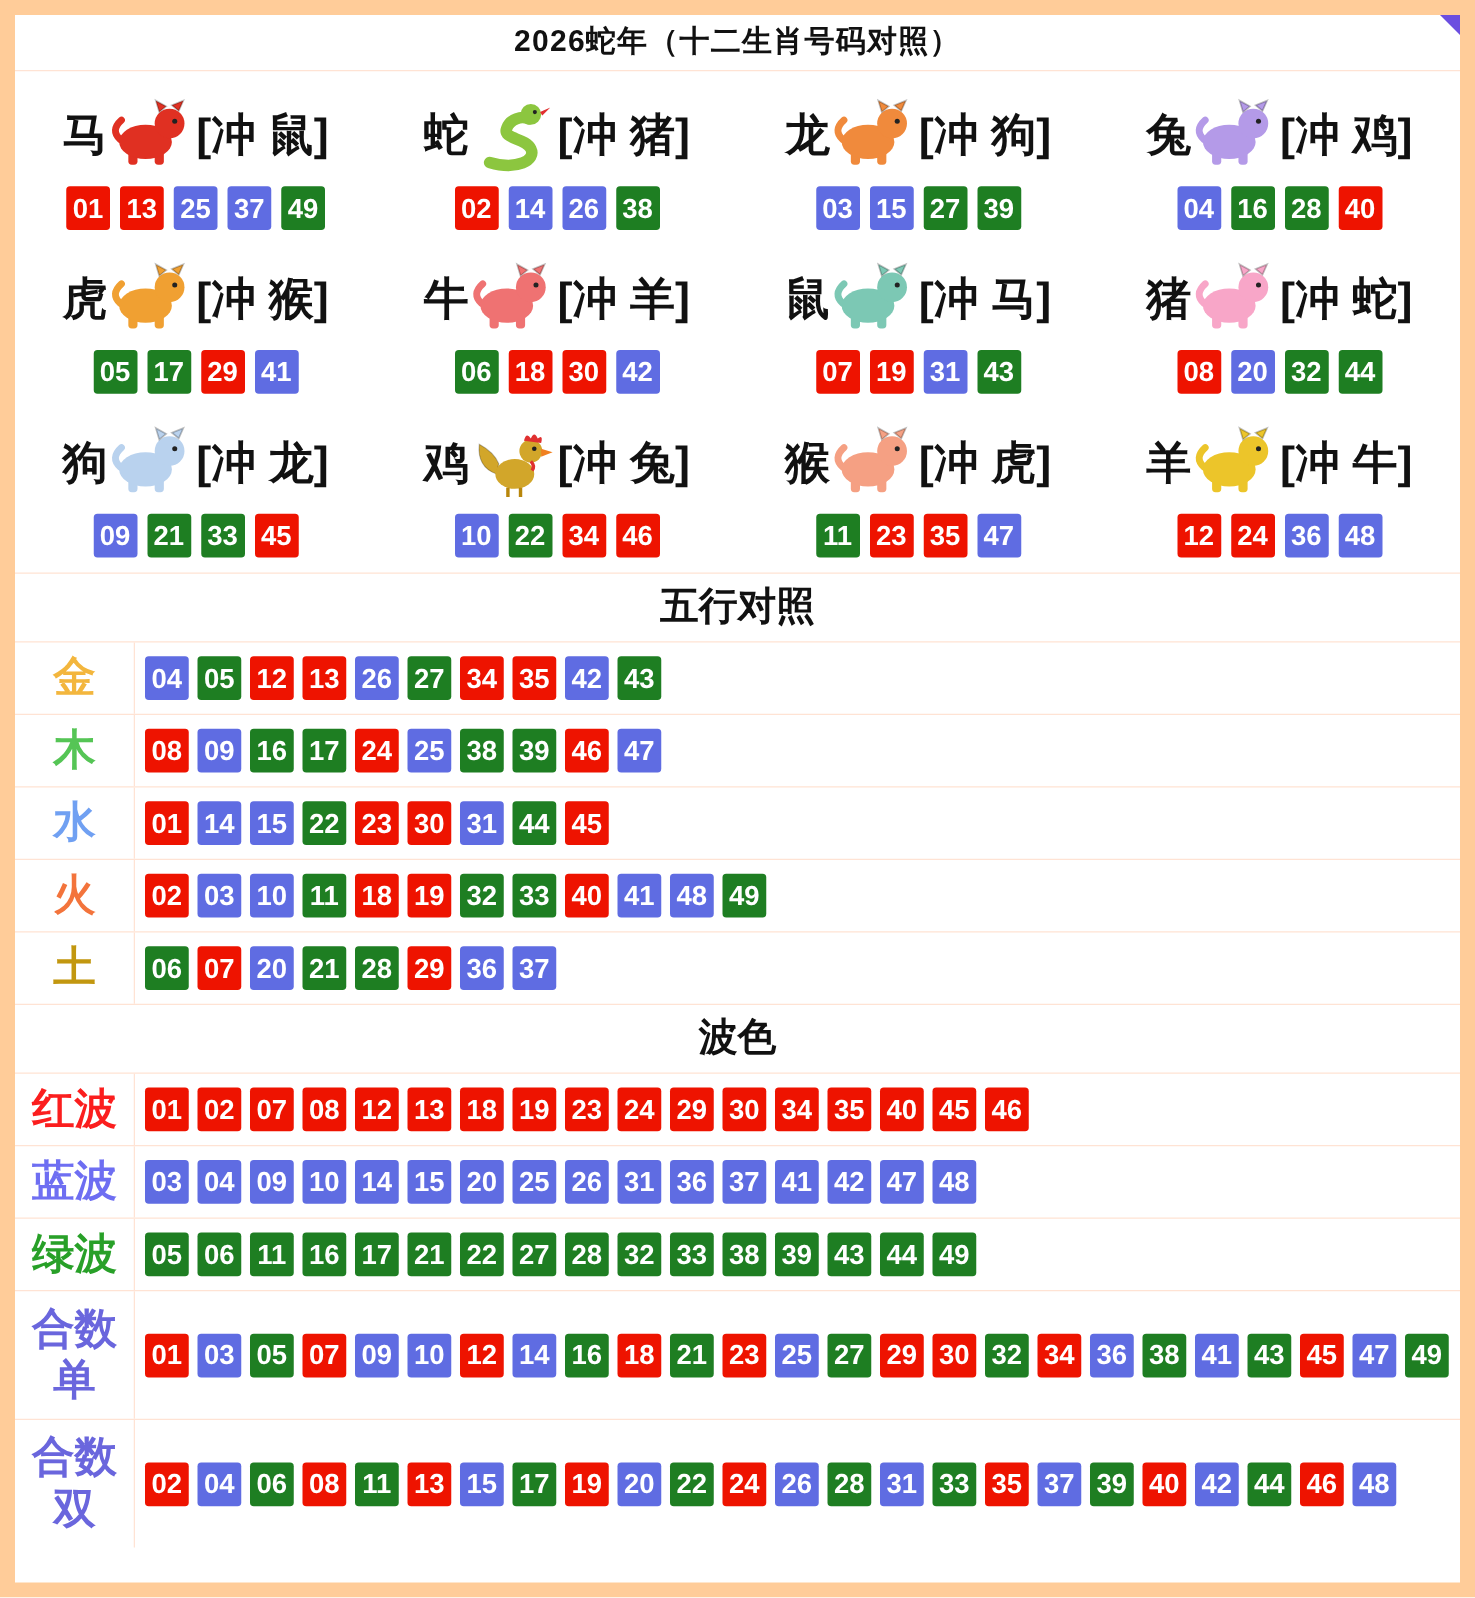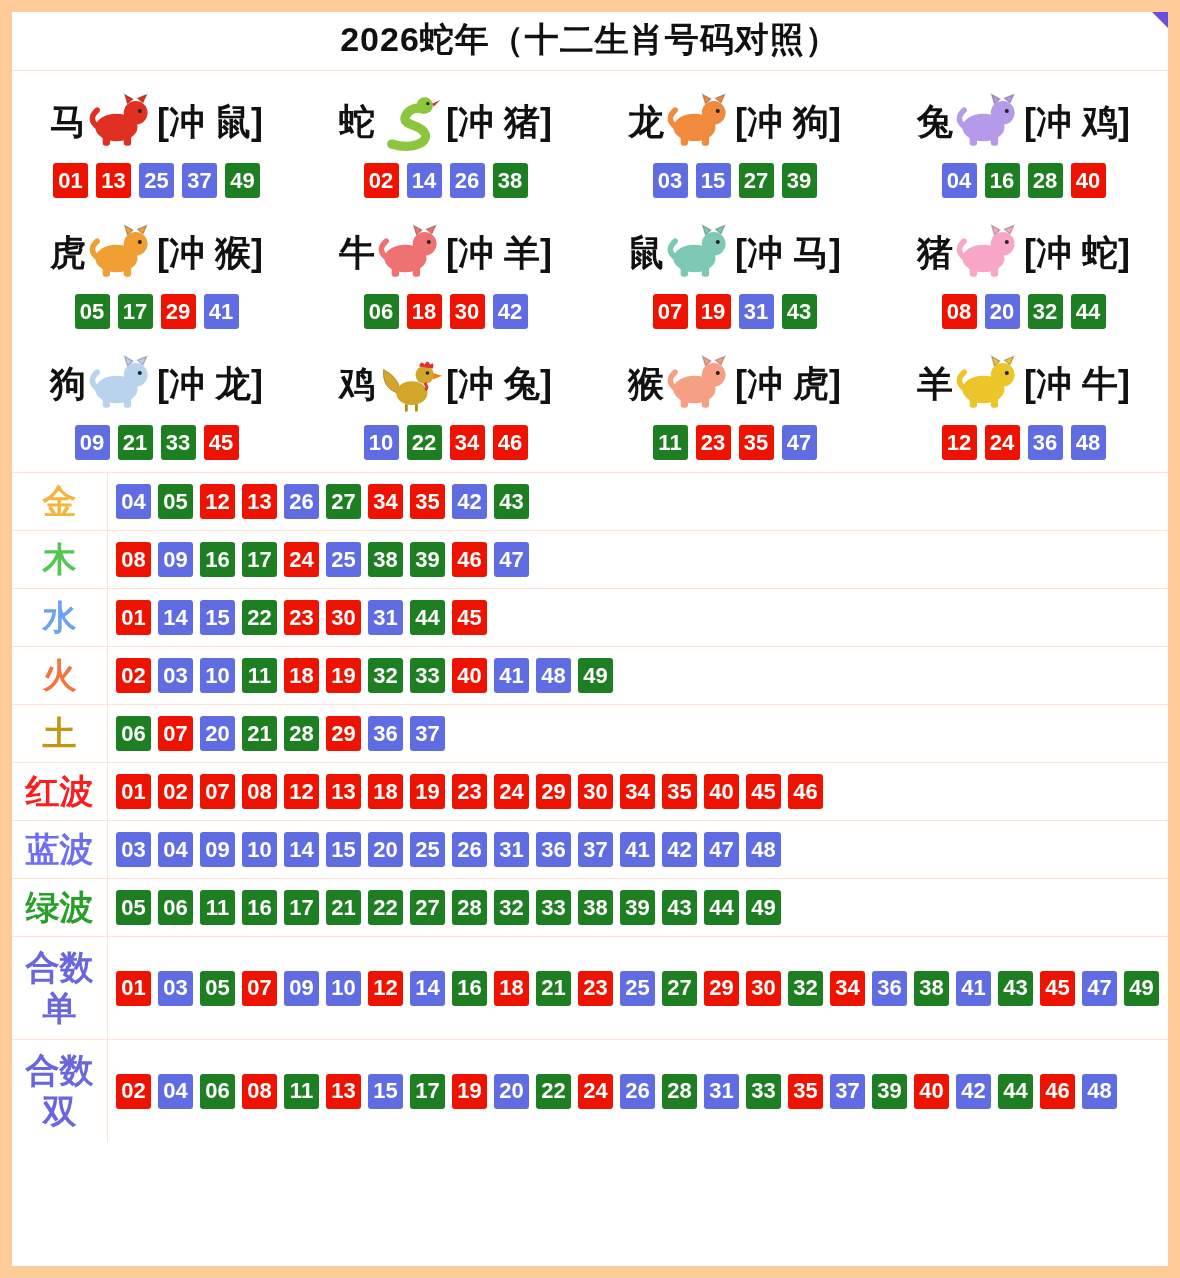--- a/index.html
+++ b/index.html
@@ -6,21 +6,21 @@
   .frame{
     position:relative; width:1180px; height:1278px; box-sizing:border-box;
     border:12px solid var(--frame,#ffcc99); background:#fff; overflow:hidden;
     font-family:"Liberation Sans","DejaVu Sans",sans-serif; color:#111;
   }
   .corner{
     position:absolute; top:0; right:0; width:0; height:0;
     border-top:16px solid var(--corner,#6b4ee0); border-left:16px solid transparent;
   }
   .title{
-    font-size:34px; font-weight:bold; text-align:center; padding:5px 0 7px;
+    font-size:24px; font-weight:bold; text-align:center; padding:5px 0 7px;
     border-bottom:1px solid var(--line,#ffe3d4); letter-spacing:1px;
   }
   .zgrid{display:grid; grid-template-columns:repeat(4,1fr); padding-top:8px;}
   .zcell{text-align:center; padding:4px 0 12px;}
   .zname{display:flex; align-items:center; justify-content:center; height:78px;
          font-size:36px; font-weight:bold; white-space:nowrap;}
   .zname .clash{margin-left:1px;}
   .zicon-svg{width:66px; height:62px; margin:0 2px; flex:0 0 auto;}
   .zballs{display:flex; justify-content:center; margin-top:2px;}
   .ball{
@@ -307,20 +307,21 @@
         </div>
         <div class="zballs">
           <span class="ball" style="background: rgb(238, 19, 0);">12</span>
           <span class="ball" style="background: rgb(238, 19, 0);">24</span>
           <span class="ball" style="background: rgb(95, 108, 226);">36</span>
           <span class="ball" style="background: rgb(95, 108, 226);">48</span>
         </div>
       </div>
     </div>
   <div>
+      <div class="sec-header">五行对照</div>
       <div class="srow">
         <div class="rlabel" style="color: rgb(243, 182, 61);">金</div>
         <div class="rballs">
           <span class="ball" style="background: rgb(95, 108, 226);">04</span>
           <span class="ball" style="background: rgb(30, 126, 34);">05</span>
           <span class="ball" style="background: rgb(238, 19, 0);">12</span>
           <span class="ball" style="background: rgb(238, 19, 0);">13</span>
           <span class="ball" style="background: rgb(95, 108, 226);">26</span>
           <span class="ball" style="background: rgb(30, 126, 34);">27</span>
           <span class="ball" style="background: rgb(238, 19, 0);">34</span>
@@ -381,20 +382,21 @@
           <span class="ball" style="background: rgb(30, 126, 34);">06</span>
           <span class="ball" style="background: rgb(238, 19, 0);">07</span>
           <span class="ball" style="background: rgb(95, 108, 226);">20</span>
           <span class="ball" style="background: rgb(30, 126, 34);">21</span>
           <span class="ball" style="background: rgb(30, 126, 34);">28</span>
           <span class="ball" style="background: rgb(238, 19, 0);">29</span>
           <span class="ball" style="background: rgb(95, 108, 226);">36</span>
           <span class="ball" style="background: rgb(95, 108, 226);">37</span>
         </div>
       </div>
+      <div class="sec-header">波色</div>
       <div class="srow">
         <div class="rlabel" style="color: rgb(251, 30, 30);">红波</div>
         <div class="rballs">
           <span class="ball" style="background: rgb(238, 19, 0);">01</span>
           <span class="ball" style="background: rgb(238, 19, 0);">02</span>
           <span class="ball" style="background: rgb(238, 19, 0);">07</span>
           <span class="ball" style="background: rgb(238, 19, 0);">08</span>
           <span class="ball" style="background: rgb(238, 19, 0);">12</span>
           <span class="ball" style="background: rgb(238, 19, 0);">13</span>
           <span class="ball" style="background: rgb(238, 19, 0);">18</span>

